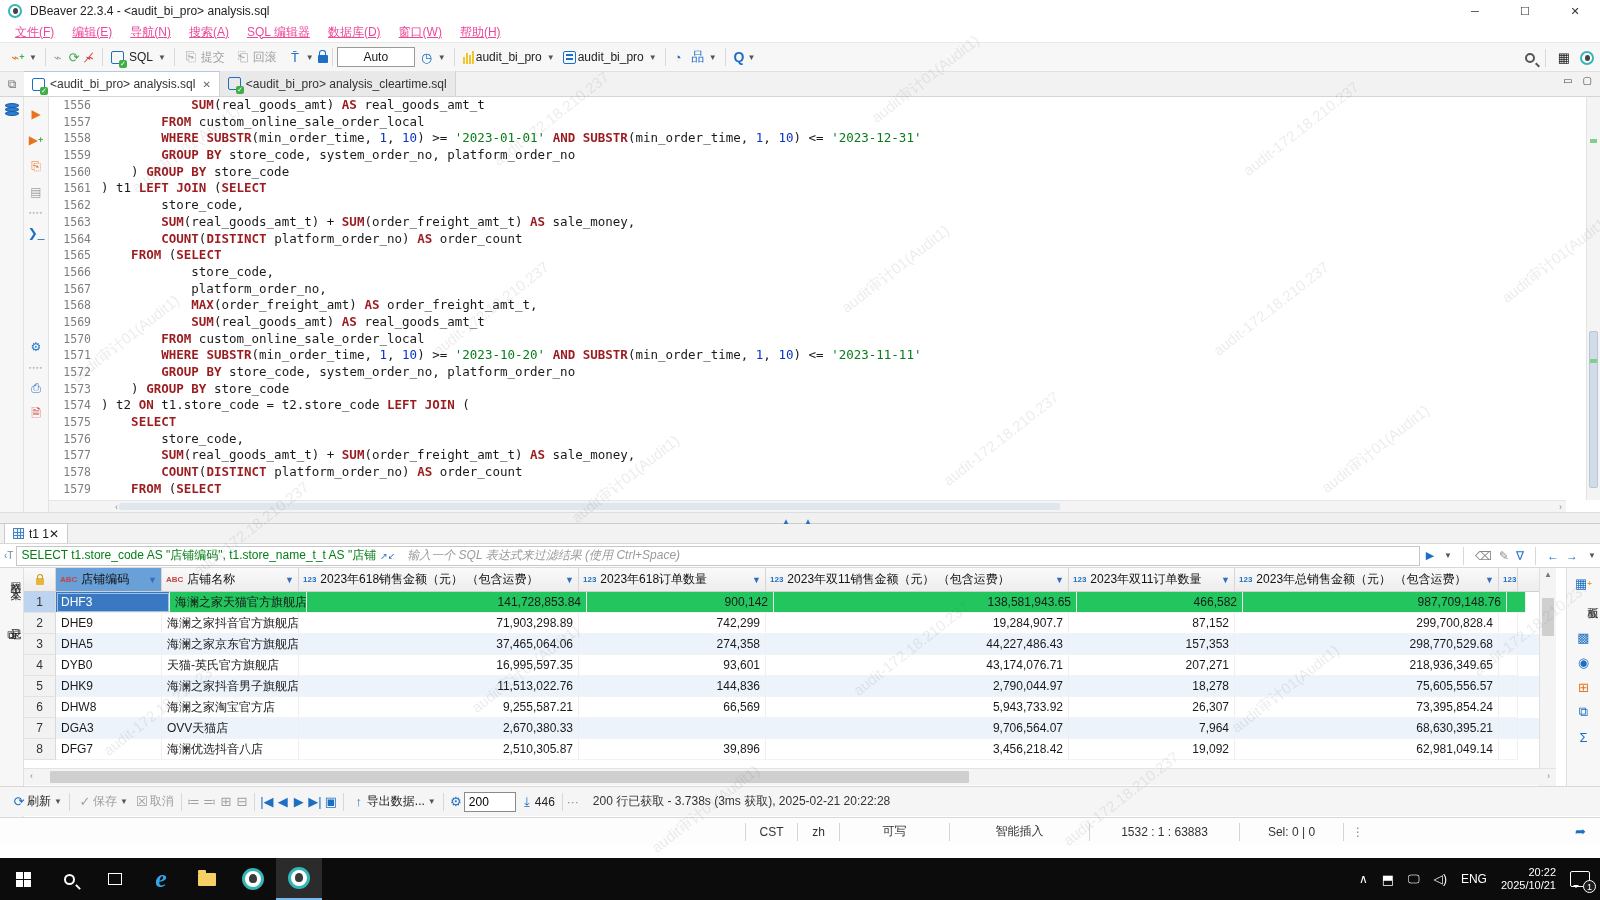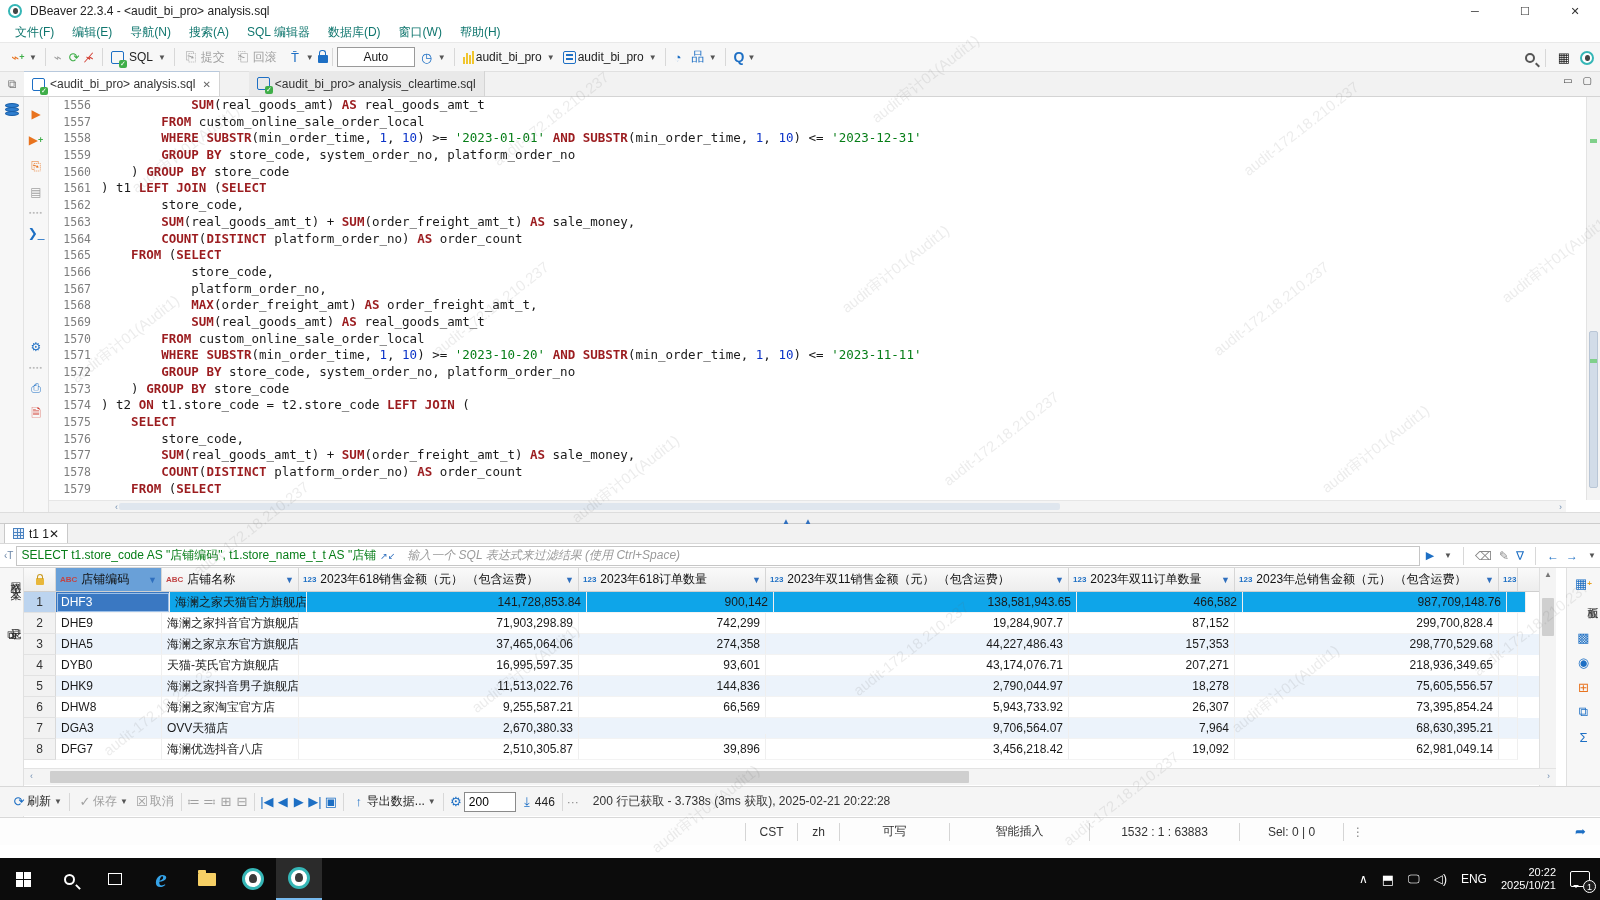--- a/index.html
+++ b/index.html
@@ -14,21 +14,21 @@
   
   .titlebar { position:absolute; top:0; left:0; width:1600px; height:22px; background:#fff; display:flex; align-items:center; padding-left:8px; }
   .beaver { width:14px; height:14px; border-radius:50%; border:2px solid #35b6b6; background:#fff; position:relative; display:inline-block; }
   .beaver::after { content:""; position:absolute; left:3px; top:2px; width:5px; height:6px; background:#444; border-radius:50% 50% 40% 40%; }
   .title-text { margin-left:8px; color:#222; font-size:12px; }
   .win-controls { position:absolute; right:0; top:0; height:22px; display:flex; }
   .wc { width:50px; height:22px; display:flex; align-items:center; justify-content:center; color:#333; font-size:11px; }
 
   
   .menubar { position:absolute; top:22px; left:0; width:1600px; height:21px; background:#fff; display:flex; align-items:center; padding-left:6px; border-bottom:1px solid #e9e9e9;}
-  .menu-item { padding:2px 9px; color:#0f766e; }
+  .menu-item { padding:2px 9px; color:#ec4899;text-decoration:underline; }
 
   
   .toolbar { position:absolute; top:43px; left:0; width:1600px; height:29px; background:#f7f7f7; border-bottom:1px solid #e0e0e0; display:flex; align-items:center; padding:0 6px; }
   .tb-item { display:flex; align-items:center; padding:2px 3px; margin:0 1px; }
   .tb-label { margin:0 2px; color:#222; }
   .auto-box { width:78px; height:20px; border:1px solid #9a9a9a; background:#fff; display:flex; align-items:center; justify-content:center; }
   .icon12 { width:16px; height:16px; display:inline-flex; align-items:center; justify-content:center; font-size:13px; }
   .bars-icon { display:inline-flex; gap:1px; align-items:flex-end; height:13px; }
   .bars-icon i { width:2px; background:#f0c52e; display:block; }
   .tbl-icon { width:13px; height:13px; border:1.5px solid #1d6fc4; border-radius:2px; position:relative; }
@@ -106,21 +106,21 @@
   .hdr-label { flex:1; overflow:hidden; white-space:nowrap; color:#111; }
   .hdr-caret { color:#2f6fbe; font-size:9px; margin-left:3px; flex:0 0 auto; }
   .corner { background:linear-gradient(#fafafa,#ededed); display:flex; align-items:center; justify-content:center; }
   .mini-lock { width:8px; height:7px; background:#e8b73a; border-radius:1px; position:relative; margin-top:3px; }
   .mini-lock::before { content:""; position:absolute; top:-4px; left:1px; width:4px; height:4px; border:1.5px solid #c89a24; border-bottom:none; border-radius:3px 3px 0 0; }
   .g-row { display:flex; height:21px; }
   .g-cell { border-right:1px solid #efefef; border-bottom:1px solid #f3f3f3; padding:0 5px; line-height:20px; overflow:hidden; white-space:nowrap; }
   .g-cell.numc { text-align:right; }
   .g-rownum { background:#f2f2f2; border-right:1px solid #d9d9d9; border-bottom:1px solid #e2e2e2; text-align:center; color:#333; line-height:20px; }
   .row-odd  { background:#ecf3fb; }
-  .row-sel .g-cell { background:#0ea5e9; }
+  .row-sel .g-cell { background:#22c55e; }
   .row-sel .g-rownum { background:#bcd4ef; }
   .cell-focus { background:#3a78c2 !important; color:#fff; outline:1px solid #9cc0e8; outline-offset:-2px; }
   .grid-vscroll { position:absolute; top:568px; left:1539px; width:17px; height:218px; background:#f4f4f4; border-left:1px solid #e0e0e0; }
   .gvs-thumb { position:absolute; left:2px; right:2px; top:30px; height:38px; background:#cfcfcf; border-radius:1px; }
   .gvs-arrow { position:absolute; left:0; right:0; text-align:center; color:#777; font-size:8px; }
   .grid-hscroll { position:absolute; top:768px; left:24px; width:1532px; height:17px; background:#f4f4f4; border-top:1px solid #e3e3e3; }
   .ghs-thumb { position:absolute; left:26px; width:60%; top:2px; bottom:2px; background:#cfcfcf; border-radius:1px; }
 
   
   .res-toolbar { position:absolute; top:786px; left:0; width:1600px; height:30px; background:#f5f5f5; border-top:1px solid #d8d8d8; display:flex; align-items:center; padding:0 8px; }
@@ -250,21 +250,21 @@
 </div>
 <div class="toolbar-right">
   <span class="mag"></span>
   <div class="sep" style="margin:0 10px"></div>
   <span class="icon12">▦</span>
   <span class="beaver" style="margin-left:8px"></span>
 </div>
 
 <div class="tabbar">
   <div class="tabbar-lead">⧉</div>
-  <div id="etabs" style="display:flex;align-items:flex-end;gap:29px;">
+  <div id="etabs" style="display:flex;align-items:flex-end;">
       <div class="etab active">
         <span class="sqlfile-icon"></span>
         <span>&lt;audit_bi_pro&gt; analysis.sql</span>
         <span class="close">✕</span>
       </div>
       <div class="etab">
         <span class="sqlfile-icon"></span>
         <span>&lt;audit_bi_pro&gt; analysis_cleartime.sql</span>
       </div>
     </div>

